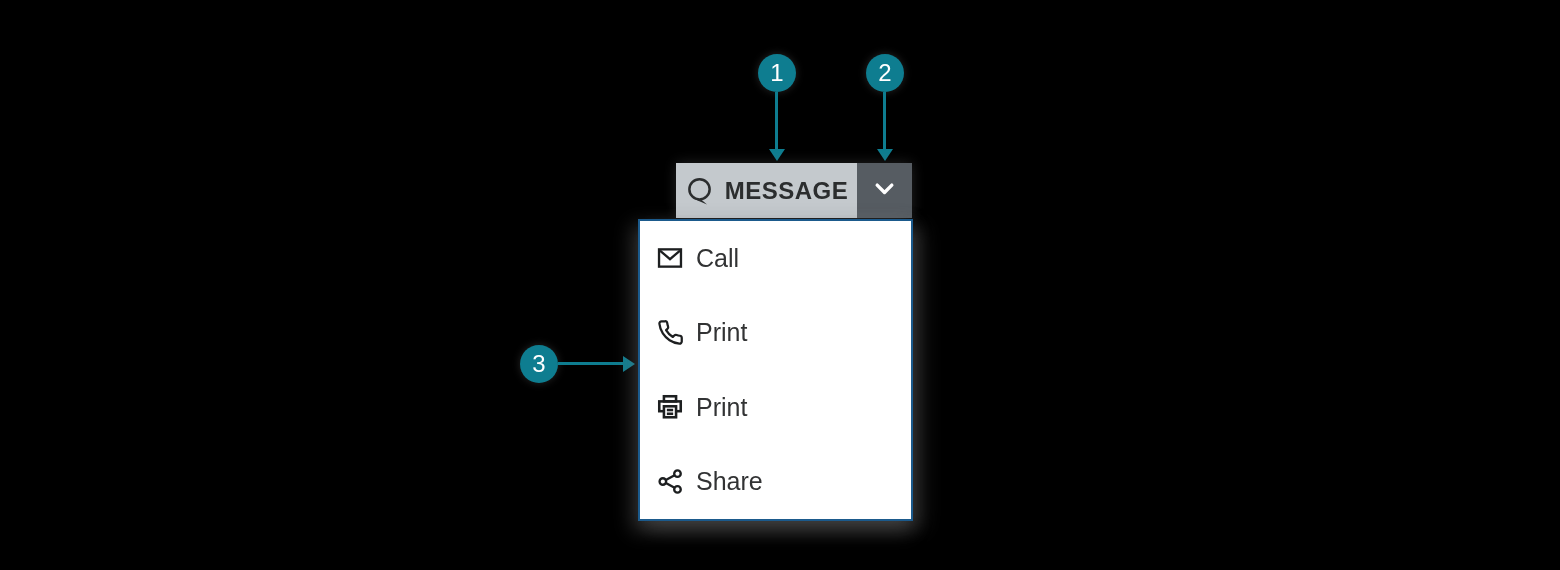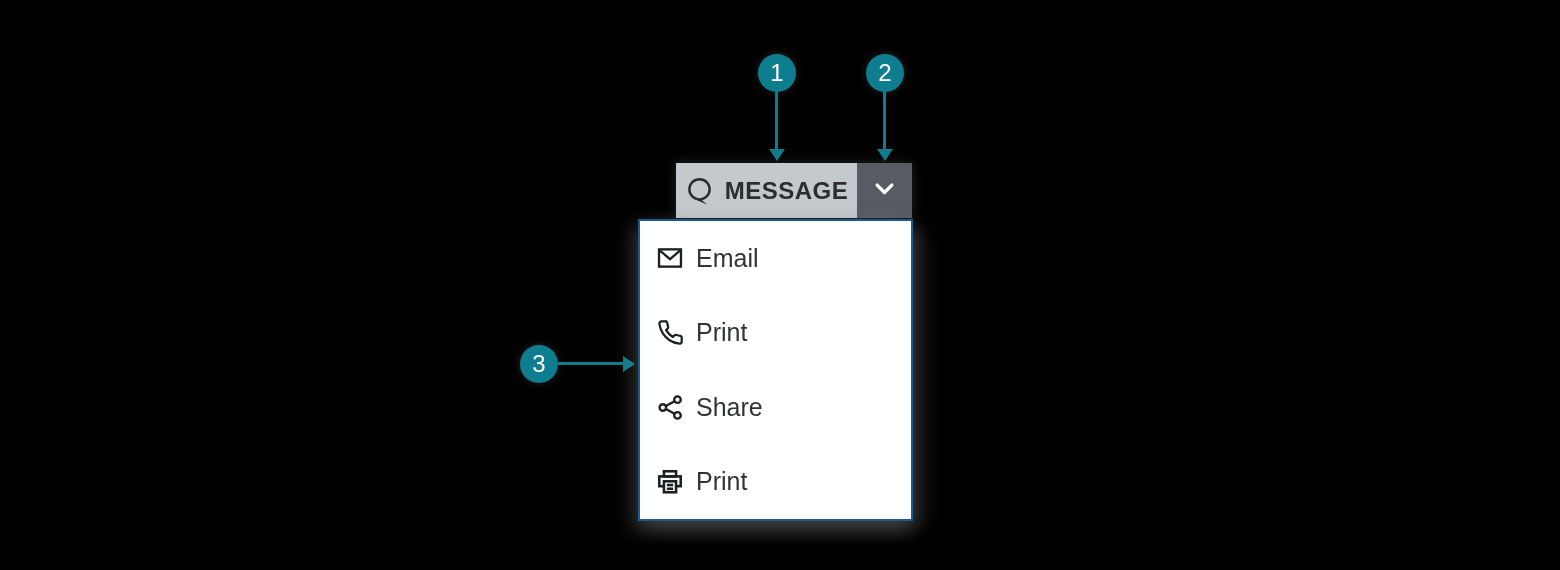--- a/index.html
+++ b/index.html
@@ -123,52 +123,52 @@
 
   <div class="dropdown">
 
     <div class="menu-item">
       <span class="mi-icon">
         <svg width="28" height="28" viewBox="0 0 24 24" fill="none" stroke="currentColor" stroke-width="2">
           <rect x="2.6" y="4.6" width="18.8" height="14.8"></rect>
           <polyline points="3.4 5.6 12 13 20.6 5.6"></polyline>
         </svg>
       </span>
-      <span class="mi-label">Email</span>
+      <span class="mi-label">Call</span>
     </div>
 
     <div class="menu-item">
       <span class="mi-icon">
         <svg width="27" height="27" viewBox="0 0 24 24" fill="none" stroke="currentColor" stroke-width="2" stroke-linecap="round" stroke-linejoin="round">
           <path d="M22 16.92v3a2 2 0 0 1-2.18 2 19.79 19.79 0 0 1-8.63-3.07 19.5 19.5 0 0 1-6-6 19.79 19.79 0 0 1-3.07-8.67A2 2 0 0 1 4.11 2h3a2 2 0 0 1 2 1.72 12.84 12.84 0 0 0 .7 2.81 2 2 0 0 1-.45 2.11L8.09 9.91a16 16 0 0 0 6 6l1.27-1.27a2 2 0 0 1 2.11-.45 12.84 12.84 0 0 0 2.81.7A2 2 0 0 1 22 16.92z"></path>
+        </svg>
+      </span>
+      <span class="mi-label">Print</span>
+    </div>
+
+    <div class="menu-item">
+      <span class="mi-icon">
+        <svg width="28" height="28" viewBox="0 0 24 24" fill="none" stroke="currentColor" stroke-width="2.2" stroke-linejoin="miter">
+          <rect x="6.8" y="2.8" width="10.4" height="4.4"></rect>
+          <rect x="2.8" y="7.2" width="18.4" height="8.4"></rect>
+          <rect x="6.8" y="11.4" width="10.4" height="9.4" fill="#ffffff"></rect>
+          <line x1="9.3" y1="14.6" x2="14.7" y2="14.6"></line>
+          <line x1="9.3" y1="17.8" x2="14.7" y2="17.8"></line>
         </svg>
       </span>
       <span class="mi-label">Print</span>
     </div>
 
     <div class="menu-item">
       <span class="mi-icon">
         <svg width="27" height="27" viewBox="0 0 24 24" fill="none" stroke="currentColor" stroke-width="2.1">
           <circle cx="5.2" cy="12" r="2.9"></circle>
           <circle cx="18.2" cy="5" r="2.9"></circle>
           <circle cx="18.2" cy="19" r="2.9"></circle>
           <line x1="7.9" y1="10.7" x2="15.6" y2="6.4"></line>
           <line x1="7.9" y1="13.3" x2="15.6" y2="17.6"></line>
         </svg>
       </span>
       <span class="mi-label">Share</span>
     </div>
 
-    <div class="menu-item">
-      <span class="mi-icon">
-        <svg width="28" height="28" viewBox="0 0 24 24" fill="none" stroke="currentColor" stroke-width="2.2" stroke-linejoin="miter">
-          <rect x="6.8" y="2.8" width="10.4" height="4.4"></rect>
-          <rect x="2.8" y="7.2" width="18.4" height="8.4"></rect>
-          <rect x="6.8" y="11.4" width="10.4" height="9.4" fill="#ffffff"></rect>
-          <line x1="9.3" y1="14.6" x2="14.7" y2="14.6"></line>
-          <line x1="9.3" y1="17.8" x2="14.7" y2="17.8"></line>
-        </svg>
-      </span>
-      <span class="mi-label">Print</span>
-    </div>
-
   </div>
 </div>
 
 </body></html>

